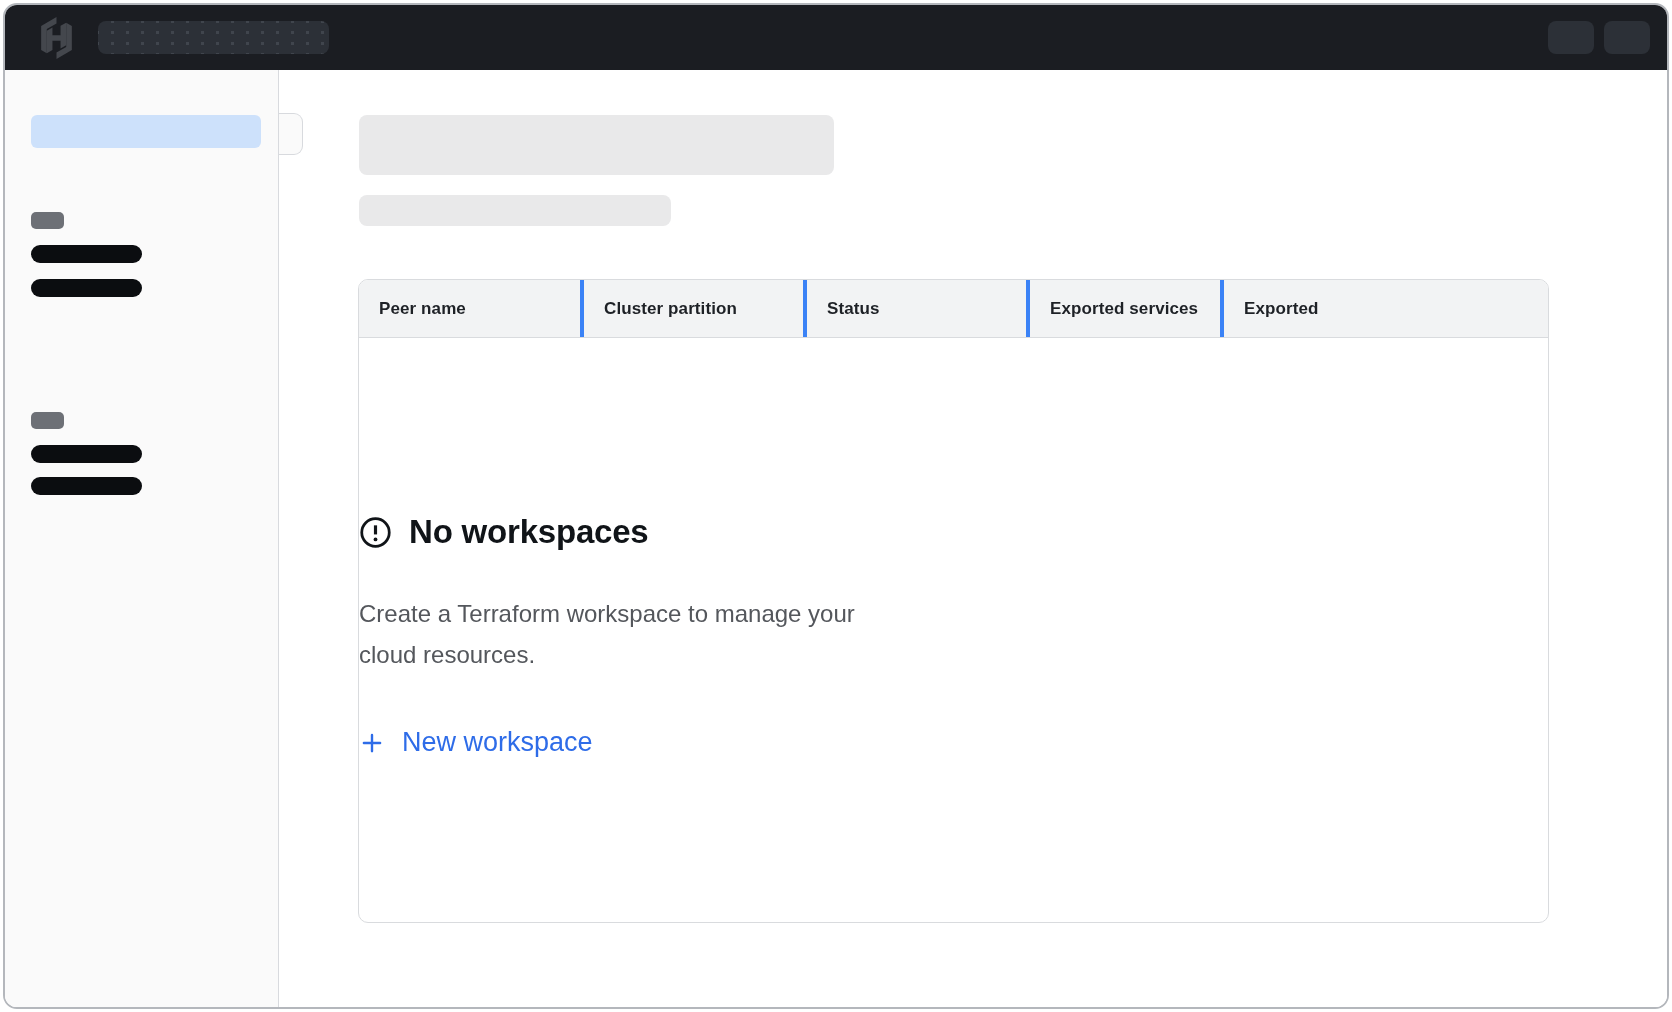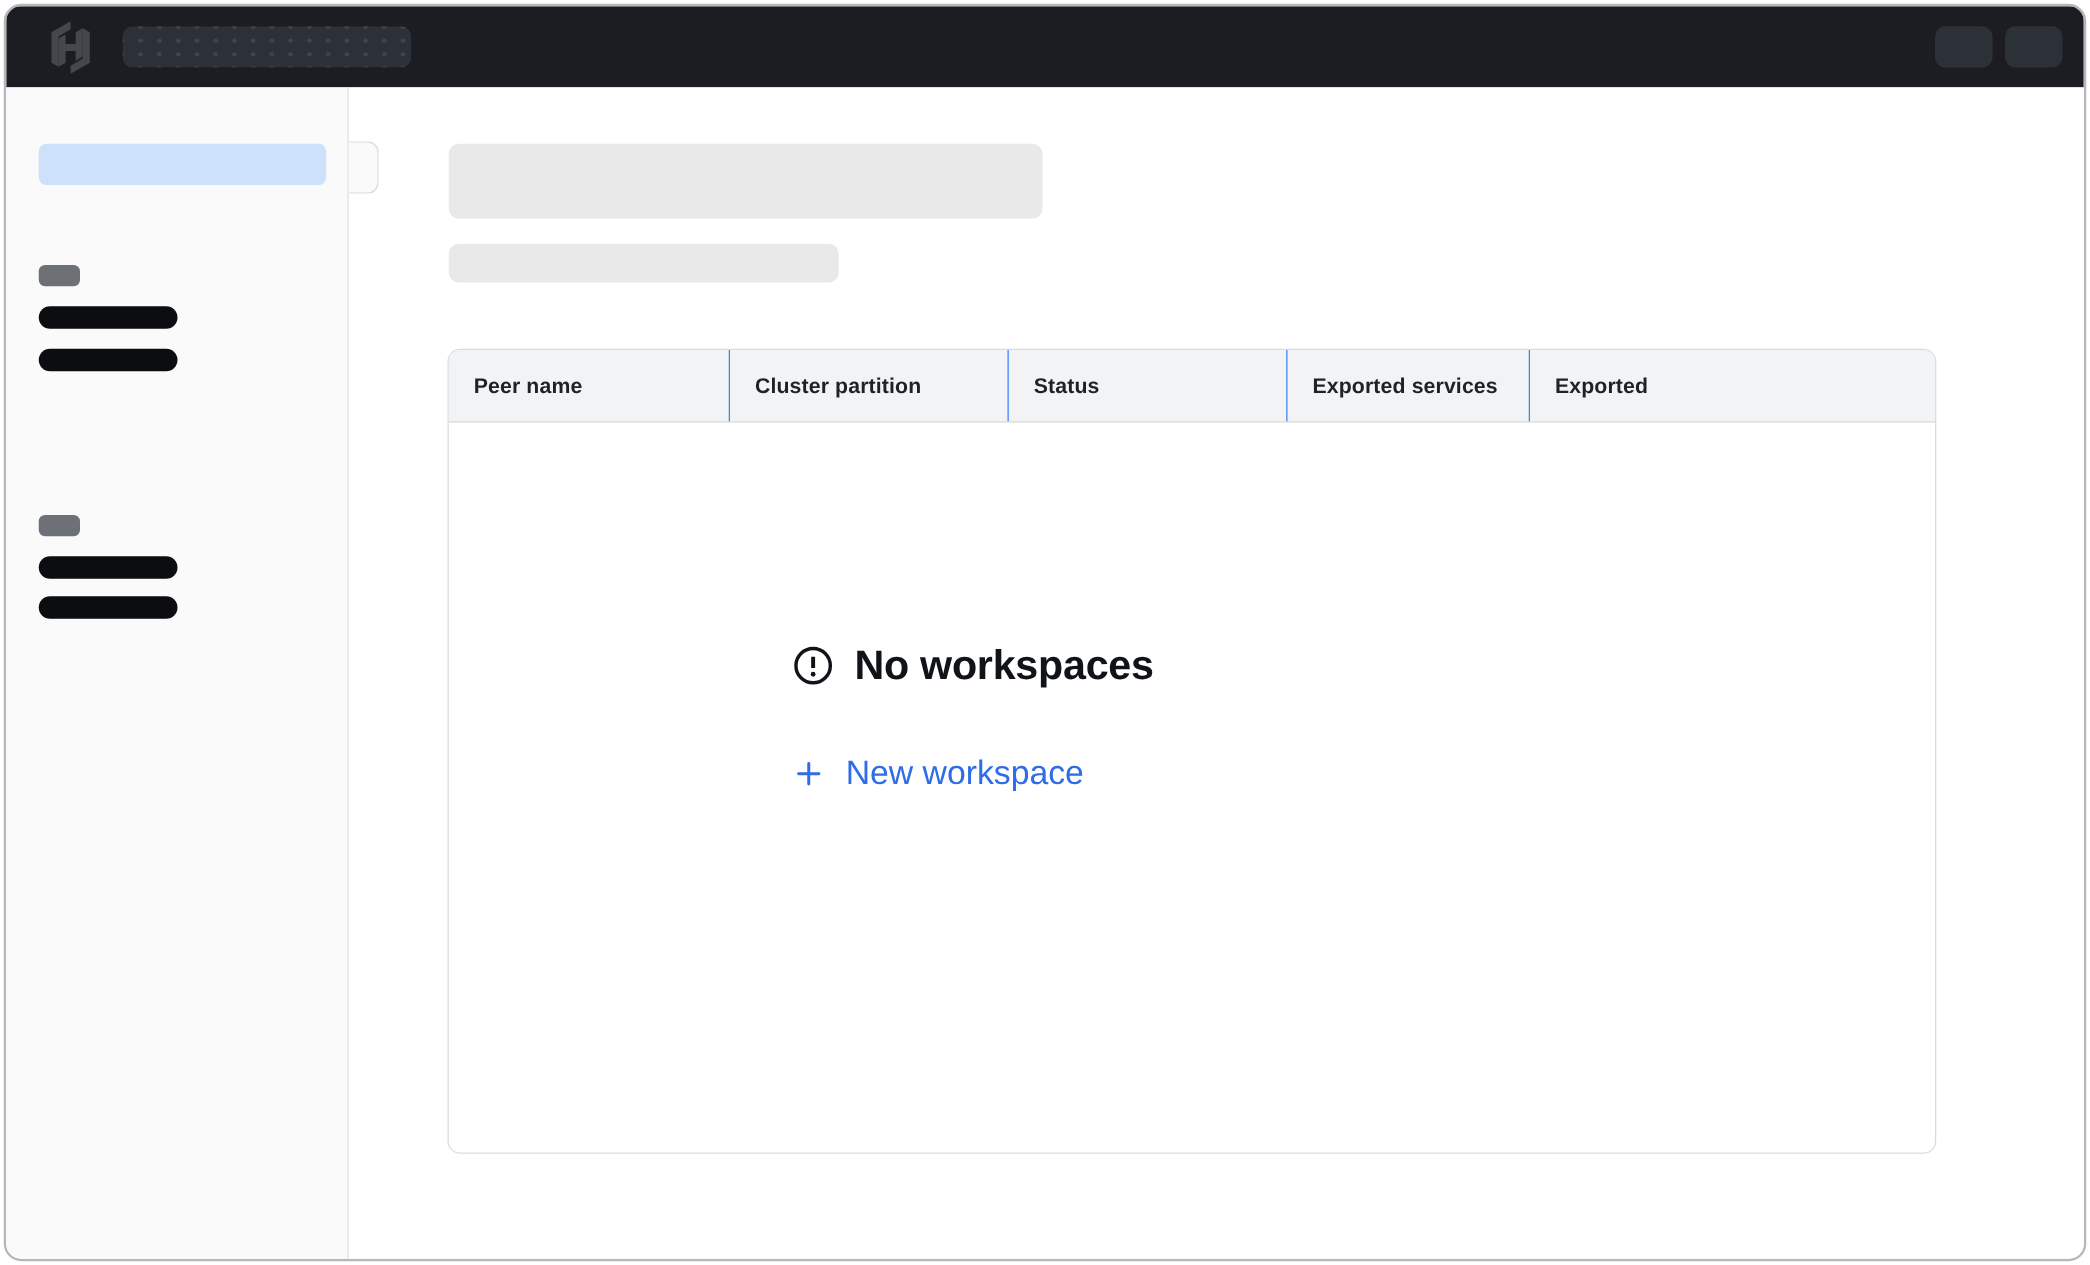--- a/index.html
+++ b/index.html
@@ -86,26 +86,26 @@
     flex:0 0 58px;
     display:grid;
     grid-template-columns:225px 223px 223px 194px 189px 1fr;
     background:#f2f3f4;
     border-bottom:1px solid #d9dbde;
   }
   .th {
     display:flex; align-items:center;
     padding-left:20px;
     font-size:17px; font-weight:600; color:#1e2126;
-    border-right:1px solid #3b82f6;
+    border-right:4px solid #3b82f6;
     letter-spacing:0.1px;
   }
   .th:last-child { border-right:none; }
 
-  .tbody { flex:1; display:flex; justify-content:center; }
+  .tbody { flex:1; display:flex; justify-content:flex-start; }
   .empty { width:640px; padding-top:175px; }
   .empty-title-row { display:flex; align-items:center; gap:17px; }
   .empty-title-row svg { flex:0 0 auto; }
   .empty-title { font-size:33px; font-weight:700; color:#101418; letter-spacing:-0.2px; }
   .empty-desc { margin-top:42px; font-size:24px; line-height:41px; color:#54575c; font-weight:400; }
   .empty-action {
     margin-top:52px;
     display:inline-flex; align-items:center; gap:17px;
     color:#2e6ce8; font-size:27px; font-weight:500;
     text-decoration:none; cursor:pointer;
@@ -159,20 +159,24 @@
             <div class="empty">
               <div class="empty-title-row">
                 <svg width="33" height="33" viewBox="0 0 24 24" xmlns="http://www.w3.org/2000/svg">
                   <circle cx="12" cy="12" r="10" fill="none" stroke="#101418" stroke-width="2"></circle>
                   <line x1="12" y1="6.8" x2="12" y2="13.4" stroke="#101418" stroke-width="2.3"></line>
                   <circle cx="12" cy="17" r="1.4" fill="#101418"></circle>
                 </svg>
                 <h2 class="empty-title">No workspaces</h2>
               </div>
 
+              <div class="empty-desc">
+                <div>Create a Terraform workspace to manage your</div>
+                <div>cloud resources.</div>
+              </div>
 
               <a class="empty-action">
                 <svg width="26" height="26" viewBox="0 0 24 24" xmlns="http://www.w3.org/2000/svg">
                   <path d="M12 4.5 V19.5 M4.5 12 H19.5" stroke="#2e6ce8" stroke-width="2.2" stroke-linecap="round"></path>
                 </svg>
                 <span>New workspace</span>
               </a>
             </div>
           </div>
         </section>

